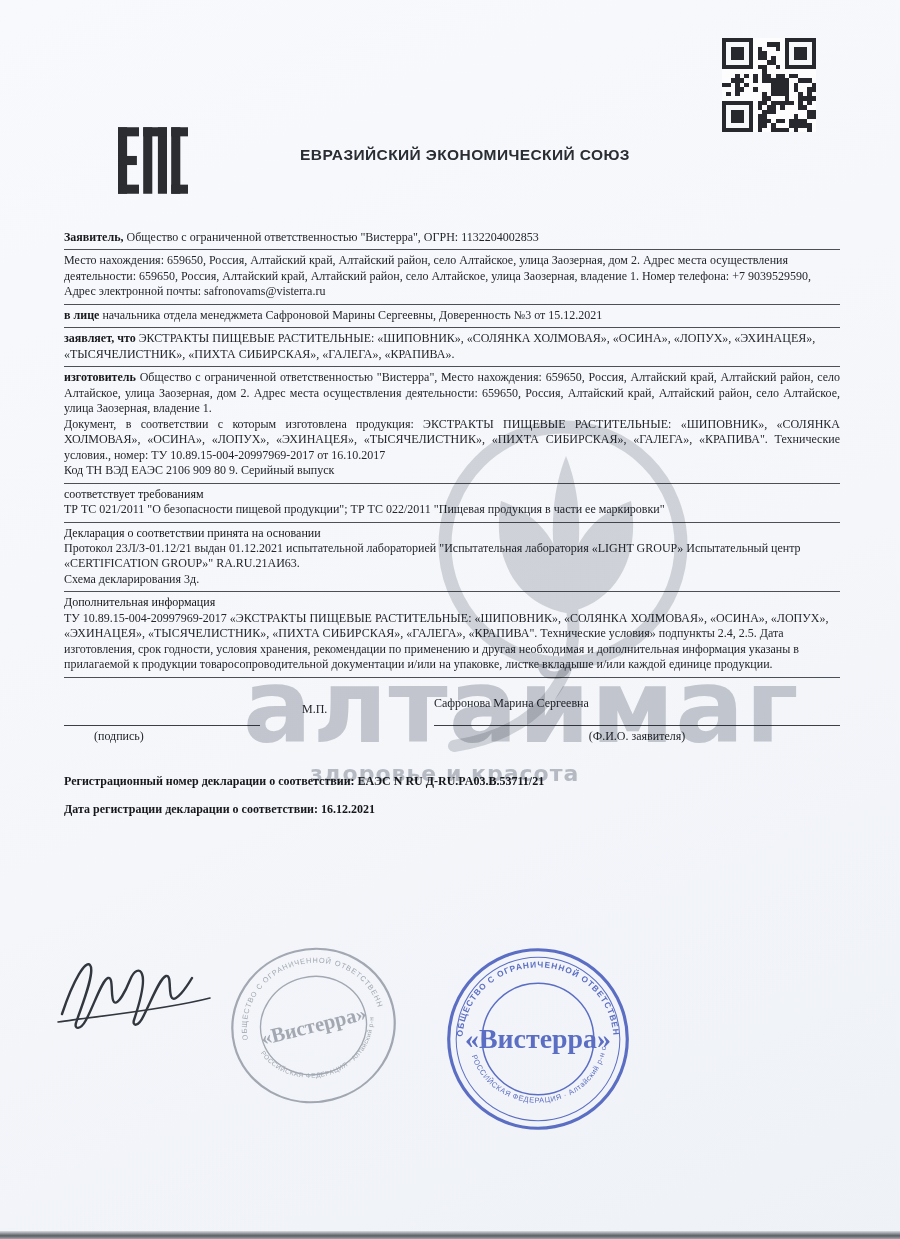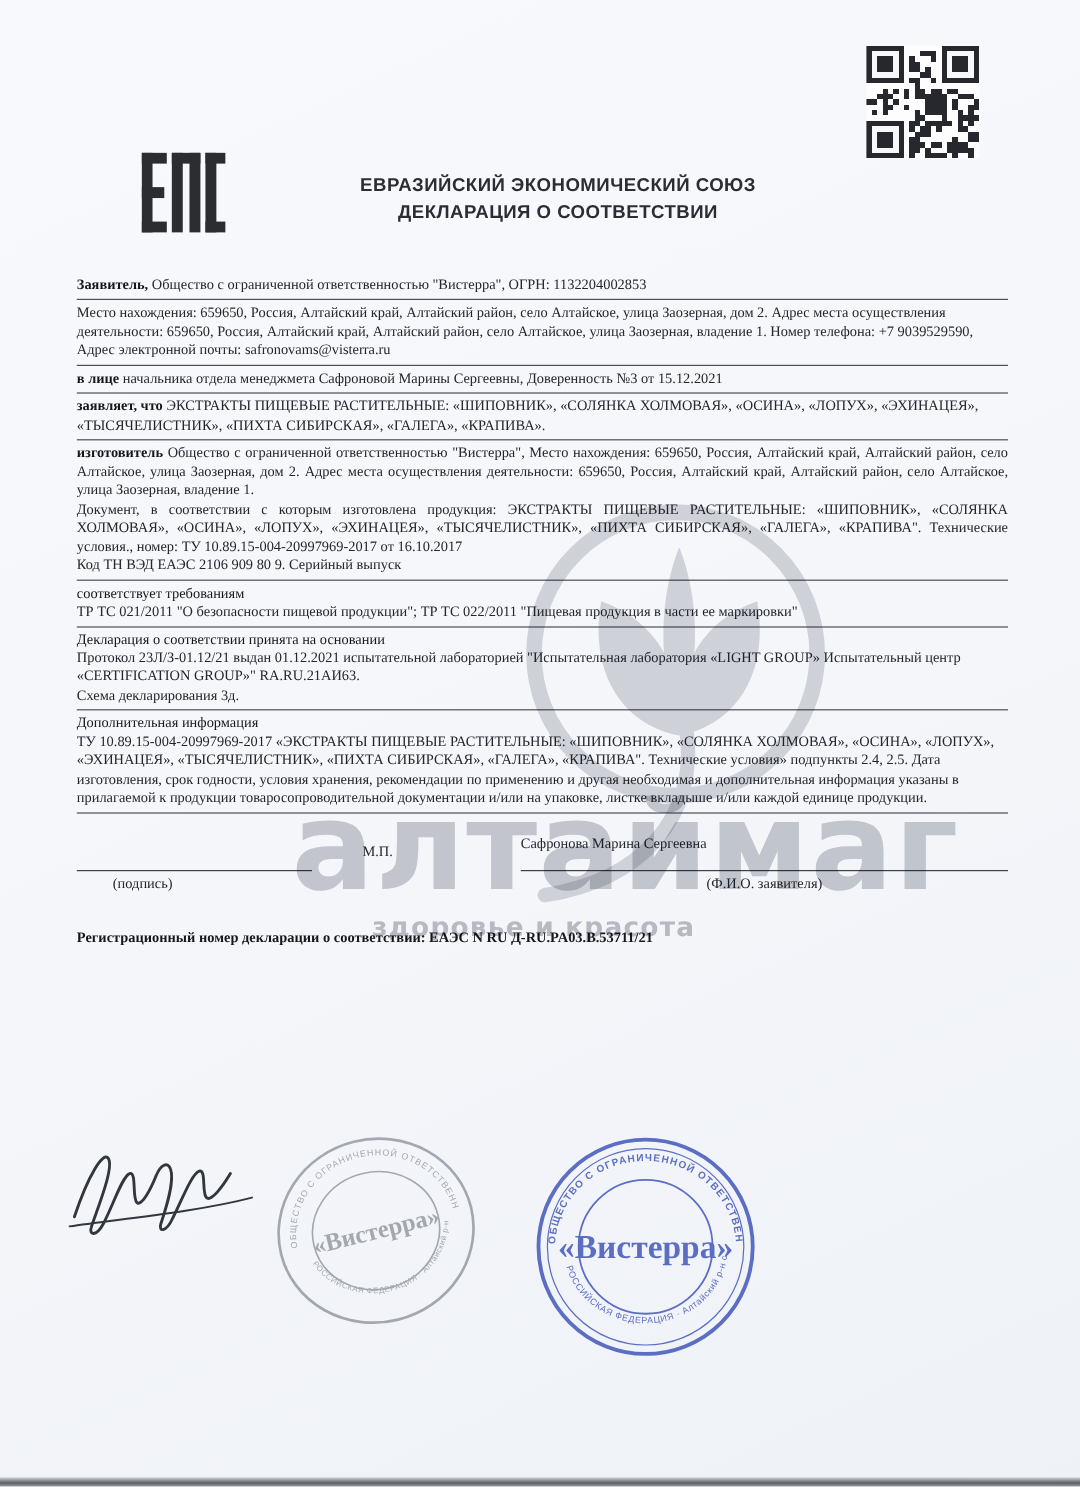--- a/index.html
+++ b/index.html
@@ -70,21 +70,20 @@
         <rect x="57" y="0" width="13" height="95"></rect>
       <rect x="36" y="0" width="34" height="13"></rect>
       <rect x="76" y="0" width="13" height="95"></rect>
         <rect x="76" y="0" width="24" height="13"></rect>
       <rect x="76" y="82" width="24" height="13"></rect>
     </svg>
   </div>
 
   <div class="titles">
     <div>ЕВРАЗИЙСКИЙ ЭКОНОМИЧЕСКИЙ СОЮЗ</div>
-    <div>ДЕКЛАРАЦИЯ О СООТВЕТСТВИИ</div>
   </div>
 
   <div class="qr">
     <svg id="qr-matrix" width="94" height="94" viewBox="0 0 21 21" shape-rendering="crispEdges">
         <rect x="10" y="1" width="1" height="1" fill="#26282d"></rect>
         <rect x="11" y="1" width="1" height="1" fill="#26282d"></rect>
         <rect x="12" y="1" width="1" height="1" fill="#26282d"></rect>
         <rect x="8" y="2" width="1" height="1" fill="#26282d"></rect>
         <rect x="12" y="2" width="1" height="1" fill="#26282d"></rect>
         <rect x="8" y="3" width="1" height="1" fill="#26282d"></rect>
@@ -265,20 +264,21 @@
     <div class="sigzone">
       <span class="mp">М.П.</span>
       <span class="fio">Сафронова Марина Сергеевна</span>
       <span class="sigline sl-left"></span>
       <span class="sigline sl-right"></span>
       <span class="cap-left">(подпись)</span>
       <span class="cap-right">(Ф.И.О. заявителя)</span>
     </div>
 
     <p class="reg">Регистрационный номер декларации о соответствии: ЕАЭС N RU Д-RU.PA03.B.53711/21</p>
+    <p class="reg2">Дата регистрации декларации о соответствии: 16.12.2021</p>
   </div>
 
   <div class="wm-leaf">
     <svg width="340" height="360" viewBox="0 0 340 360">
       <g stroke="#a2a6ad" fill="#a2a6ad">
         <circle cx="167" cy="147" r="118" fill="none" stroke-width="13"></circle>
         <path d="M170 215 C120 205 95 160 105 103 C152 120 173 158 170 215 Z" stroke="none"></path>
         <path d="M170 215 C220 205 245 160 235 103 C188 120 167 158 170 215 Z" stroke="none"></path>
         <path d="M170 212 C150 150 155 95 170 58 C185 95 190 150 170 212 Z" stroke="none"></path>
         <path d="M58 348 C140 335 186 282 176 210" fill="none" stroke-width="12" stroke-linecap="round"></path>

